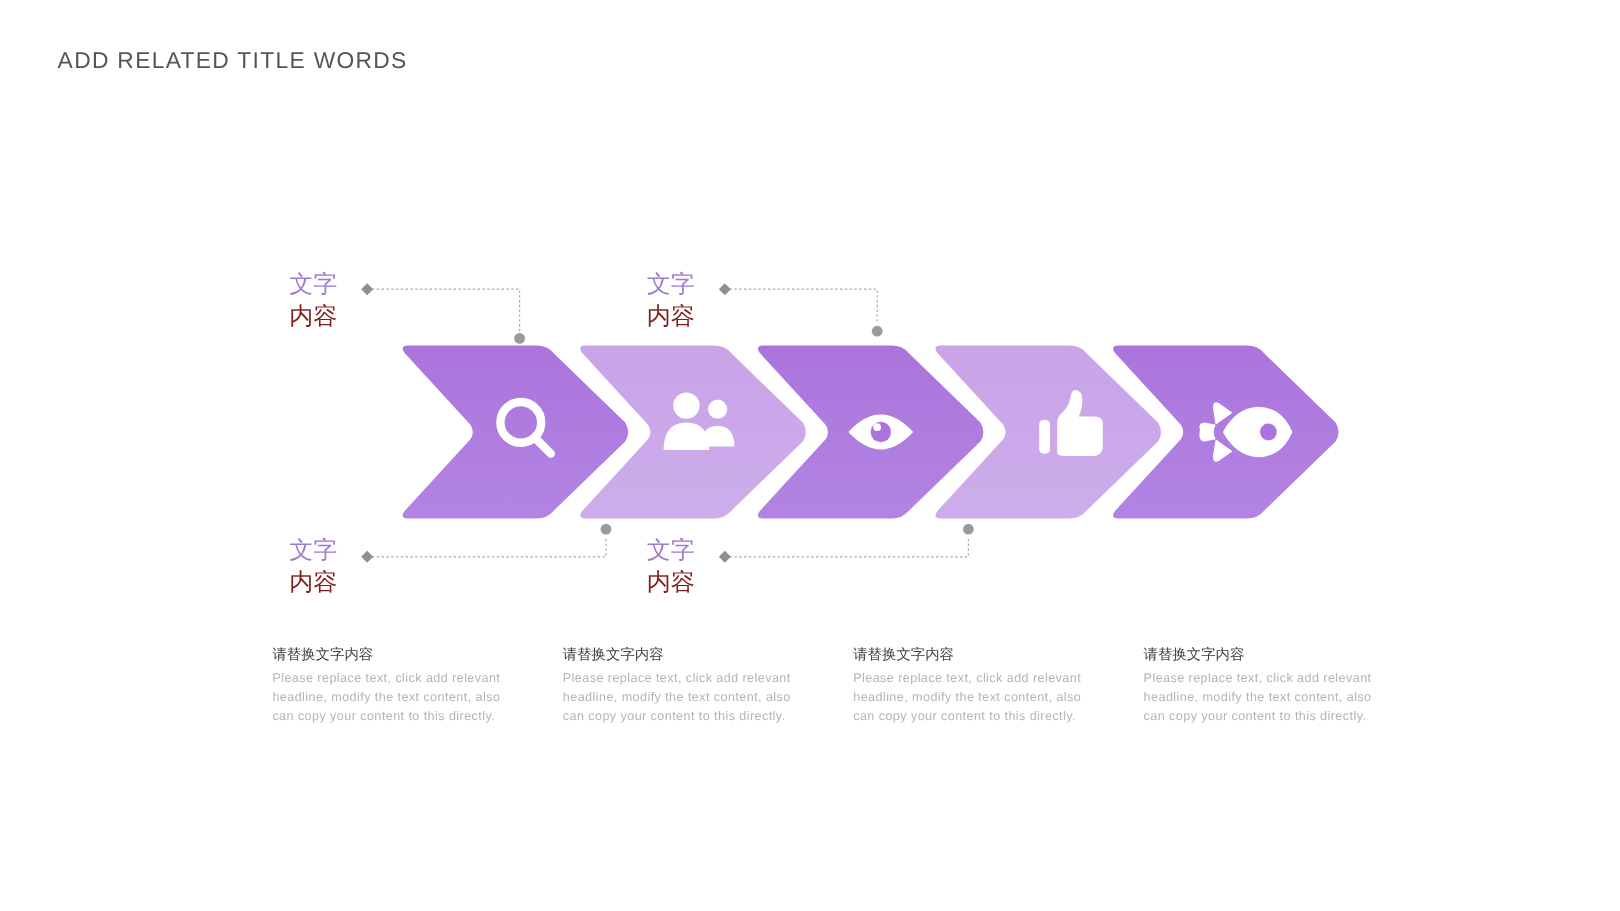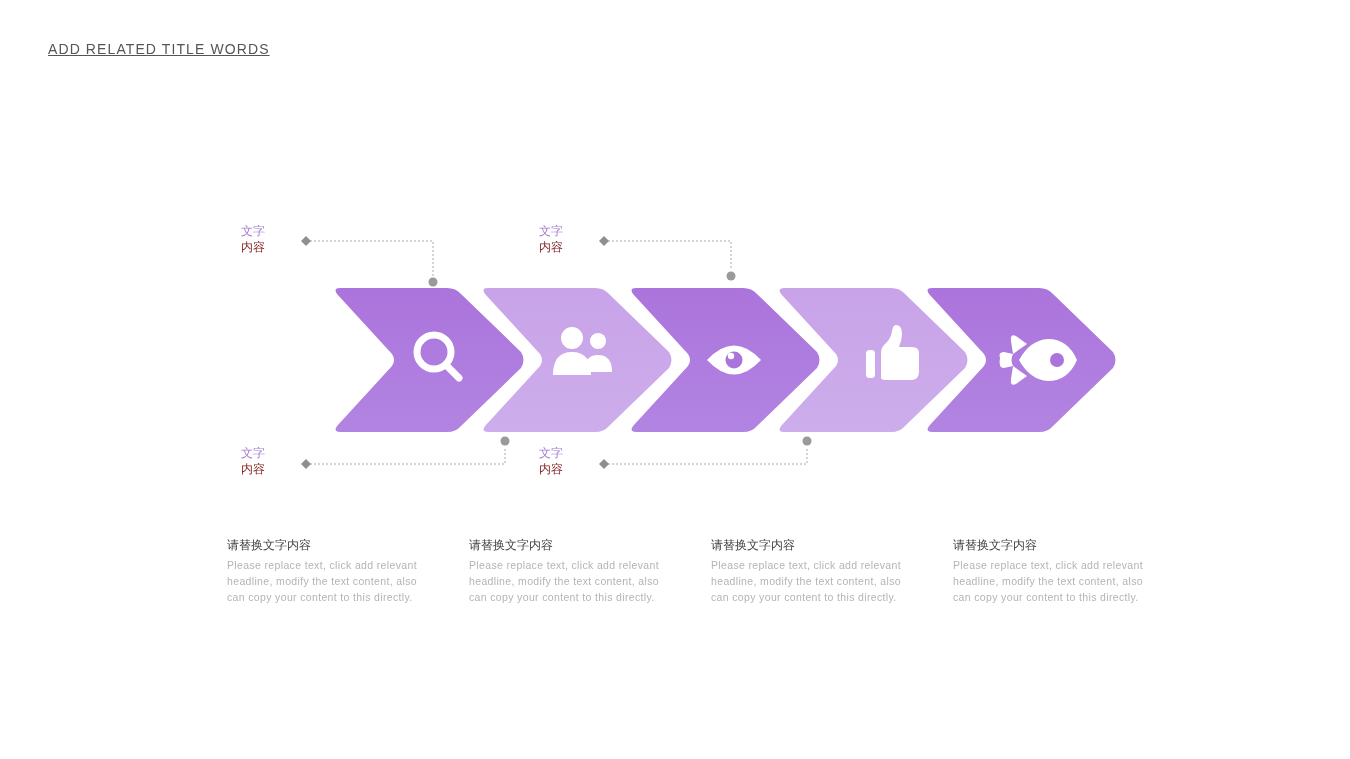--- a/index.html
+++ b/index.html
@@ -29,45 +29,44 @@
     top: 38px;
   }
   #header .title-cn {
     font-size: 25px;
     color: #3c3c3c;
     line-height: 1.25;
     letter-spacing: 0.5px;
     white-space: nowrap;
   }
   #header .title-en {
-    font-size: 14px;
+    font-size: 19px;
     color: #555555;
     letter-spacing: 1.1px;
     margin-top: 3px;
     white-space: nowrap;
-    text-decoration: underline;
   }
 
   
   #chevron-band {
     position: absolute;
     left: 0;
     top: 0;
     width: 1350px;
     height: 759px;
     pointer-events: none;
   }
   #chevron-band svg {
     display: block;
   }
 
   
   .callout-label {
     position: absolute;
-    font-size: 12px;
+    font-size: 20px;
     line-height: 1.33;
     color: #a07ad0;
     white-space: nowrap;
     text-align: right;
   }
   .callout-label .l2 {
     color: #7f1d1d;
   }
 
   .cl-top-1  { left: 241px; top: 224px; }

